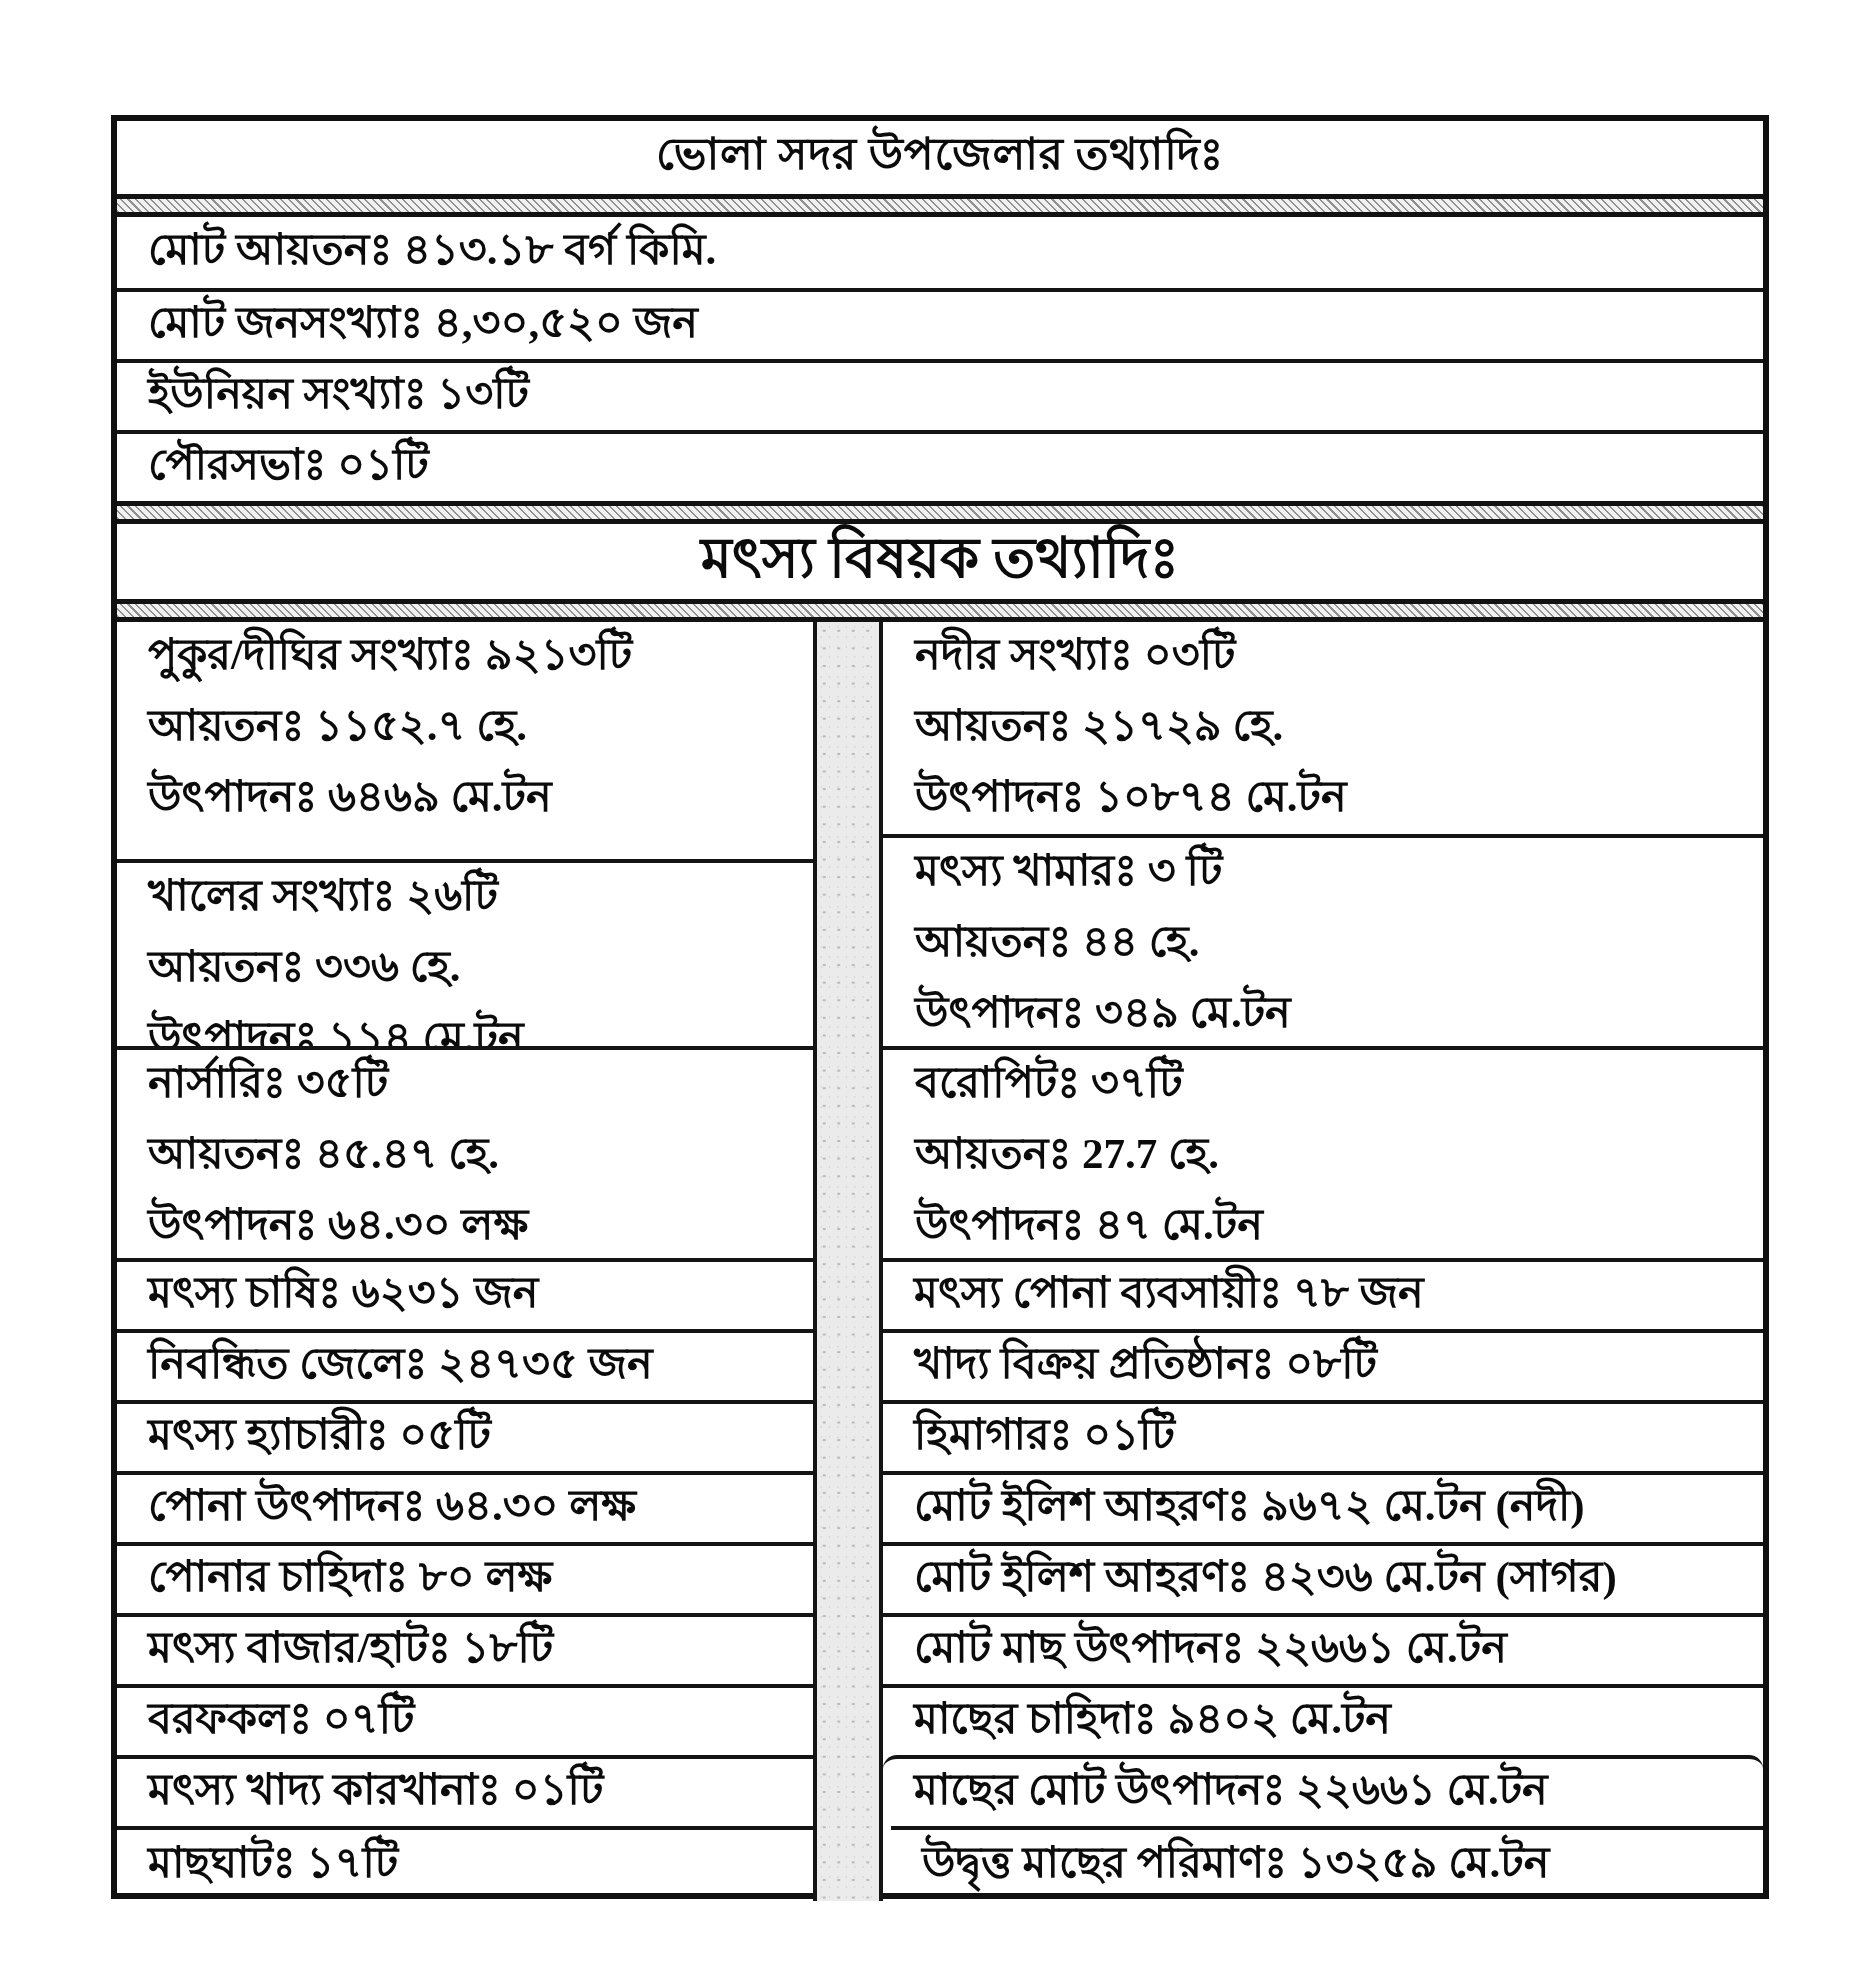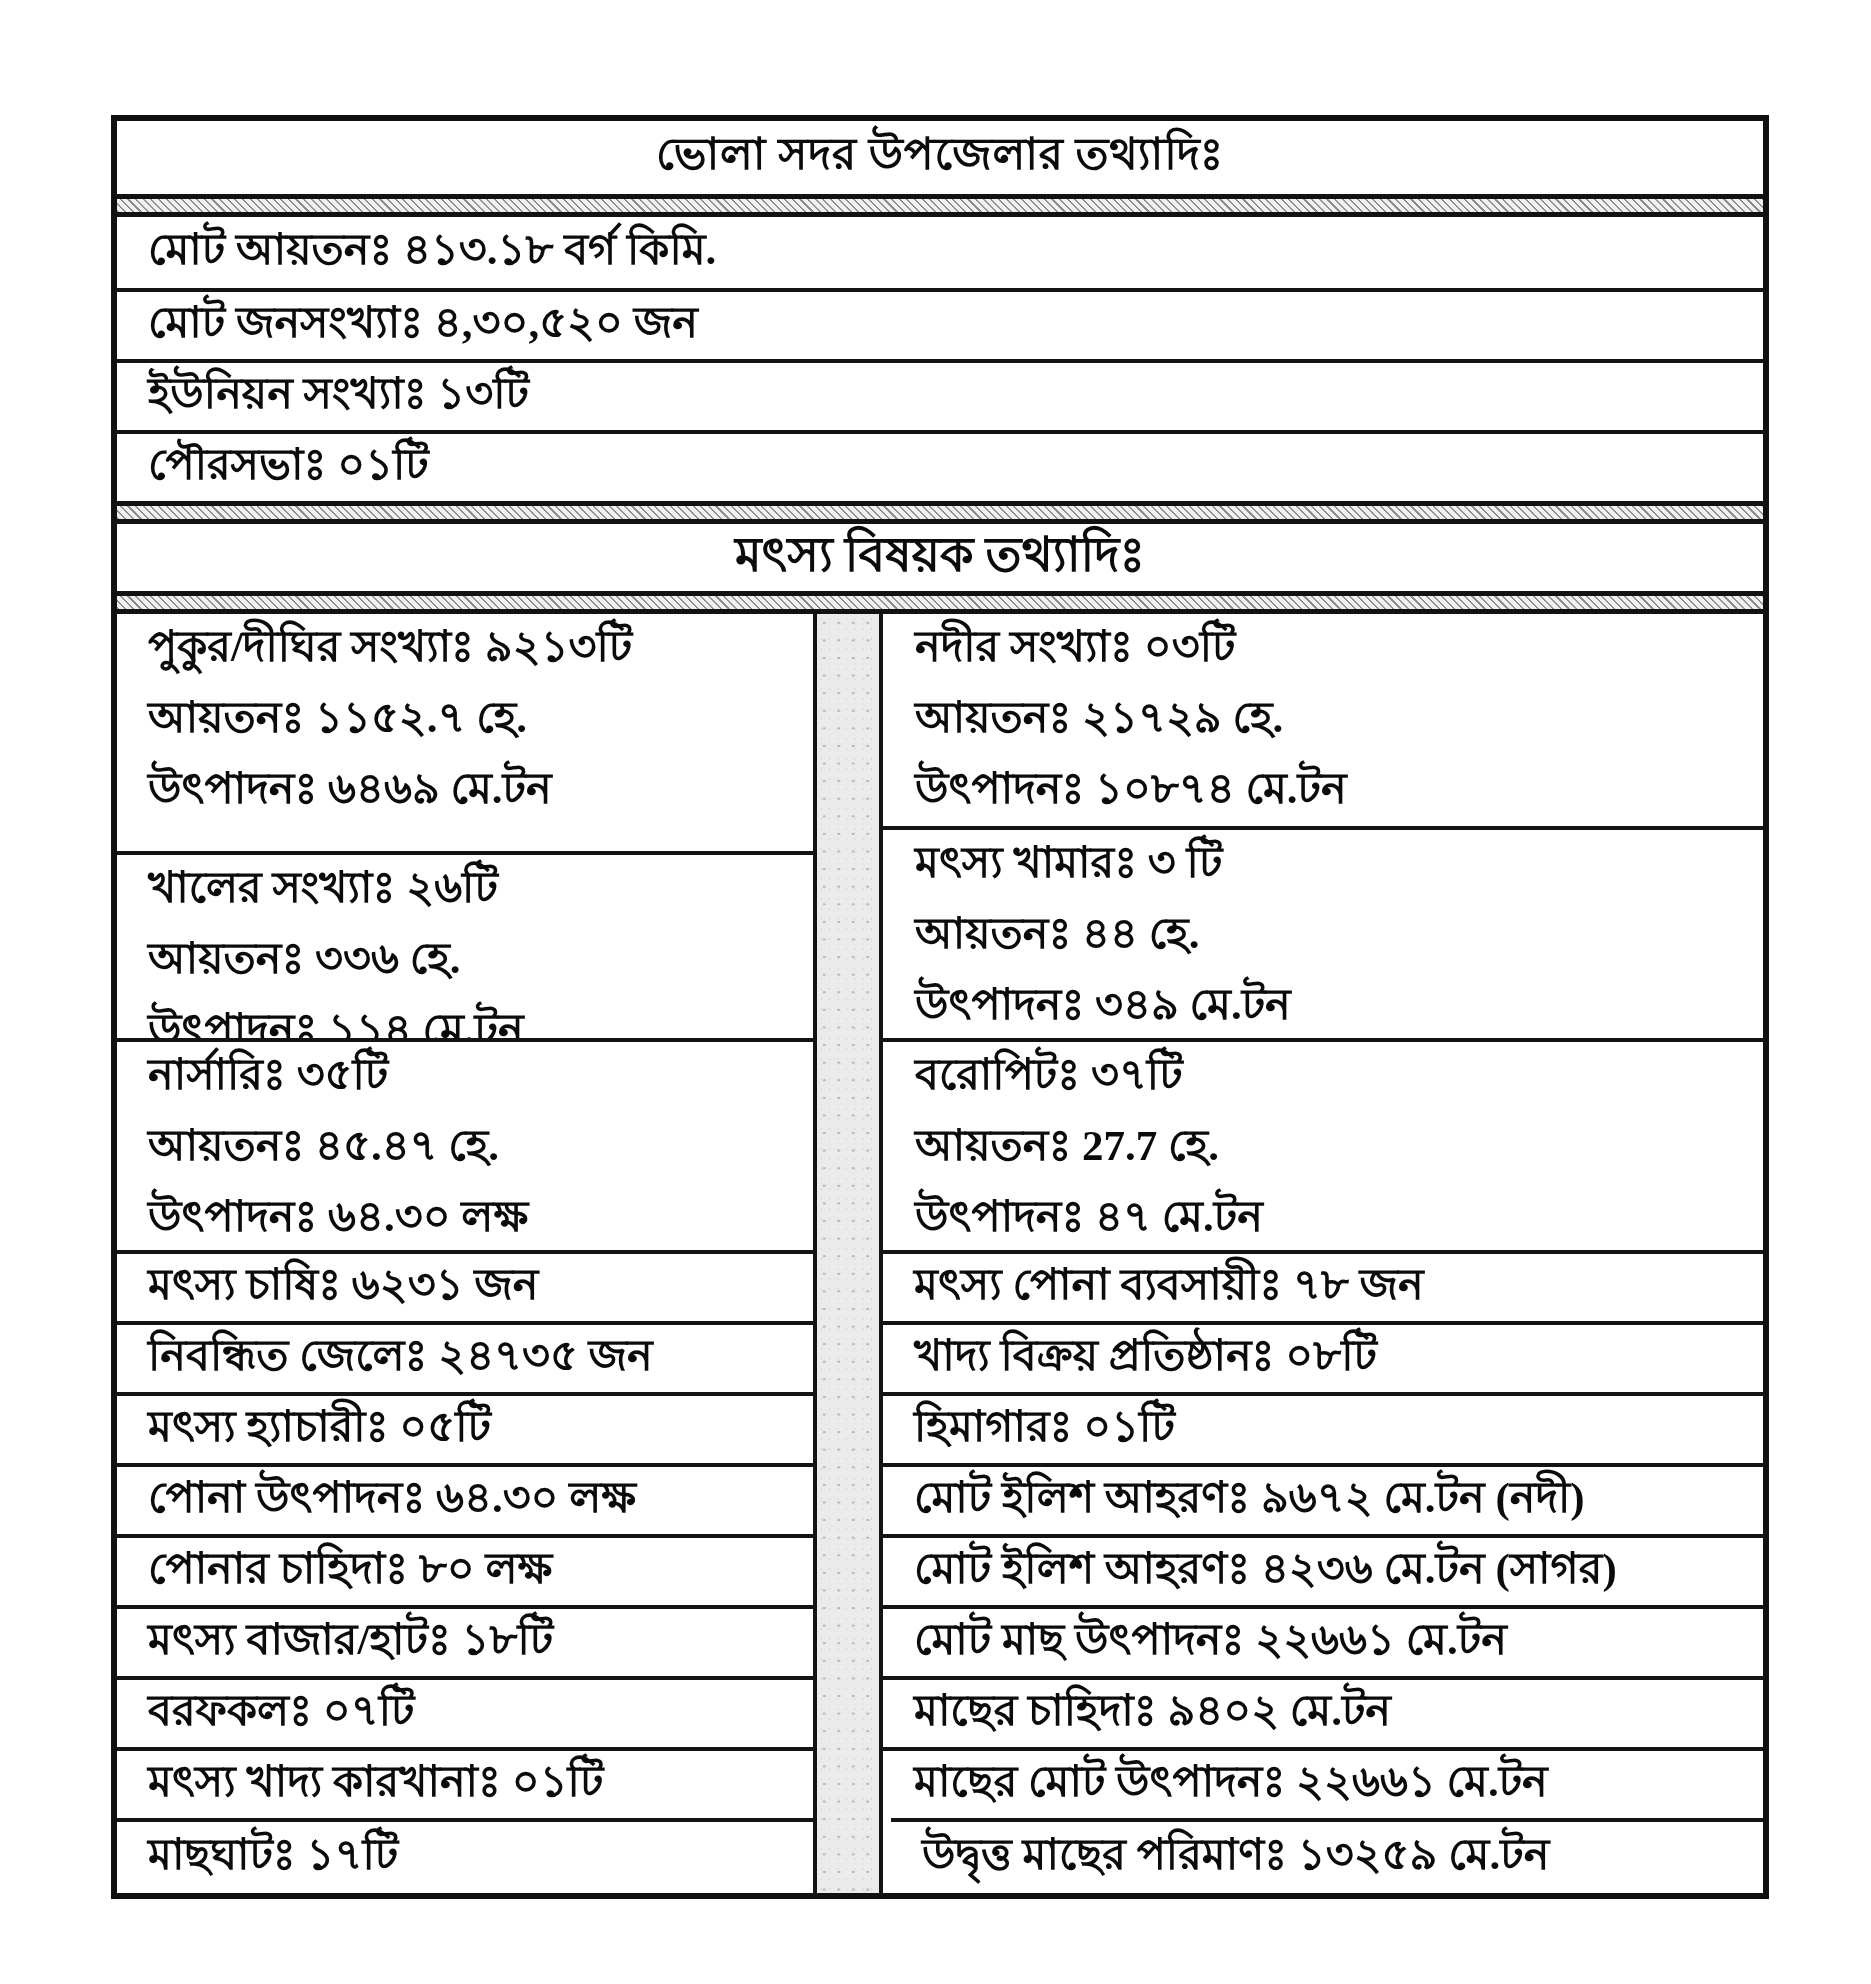--- a/index.html
+++ b/index.html
@@ -15,21 +15,21 @@
   }
   .row{box-sizing:border-box;flex:0 0 auto;display:flex;align-items:center;}
   .title-row{height:73px;justify-content:center;font-size:44px;font-weight:bold;letter-spacing:0.8px;}
   .band{
     height:23px;flex:0 0 auto;box-sizing:border-box;
     border-top:5.4px solid #121212;border-bottom:5.4px solid #121212;
     background:repeating-linear-gradient(45deg,#8f8f8f 0 1.5px,#f1f1f1 1.5px 5.4px);
   }
   .info-row{height:71px;padding-left:31px;font-size:43px;font-weight:bold;}
   .info-row.bt{border-top:4.6px solid #141414;}
-  .section-row{height:67px;justify-content:center;font-size:48px;font-weight:bold;}
+  .section-row{height:75px;justify-content:center;font-size:56px;font-weight:bold;}
   .grid{
     flex:1 1 auto;display:grid;box-sizing:border-box;
     grid-template-columns:696px 70px 1fr;
     grid-template-rows:212px 212px 212px repeat(8,71px) minmax(0,1fr);
   }
   .gutter{
     grid-column:2;grid-row:1/-1;box-sizing:border-box;
     border-left:4.6px solid #141414;border-right:4.6px solid #141414;
     background-color:#ebebeb;
     background-image:
@@ -142,21 +142,21 @@
       </div>
       <div class="cell col-right bt" style="grid-area: 8 / 3;">
         <span>মোট ইলিশ আহরণঃ ৪২৩৬ মে.টন (সাগর)</span>
       </div>
       <div class="cell col-right bt" style="grid-area: 9 / 3;">
         <span>মোট মাছ উৎপাদনঃ ২২৬৬১ মে.টন</span>
       </div>
       <div class="cell col-right bt" style="grid-area: 10 / 3;">
         <span>মাছের চাহিদাঃ ৯৪০২ মে.টন</span>
       </div>
-      <div class="cell col-right bt" style="grid-area: 11 / 3;">
+      <div class="cell col-right bt" style="grid-area: 11 / 3; border-radius: 14px;">
         <span>মাছের মোট উৎপাদনঃ ২২৬৬১ মে.টন</span>
       </div>
       <div class="cell col-right bt" style="grid-area: 12 / 3; margin-left: 8px;">
         <span>উদ্বৃত্ত মাছের পরিমাণঃ ১৩২৫৯ মে.টন</span>
       </div>
     </div>
 </div>
 
 
 </body></html>

